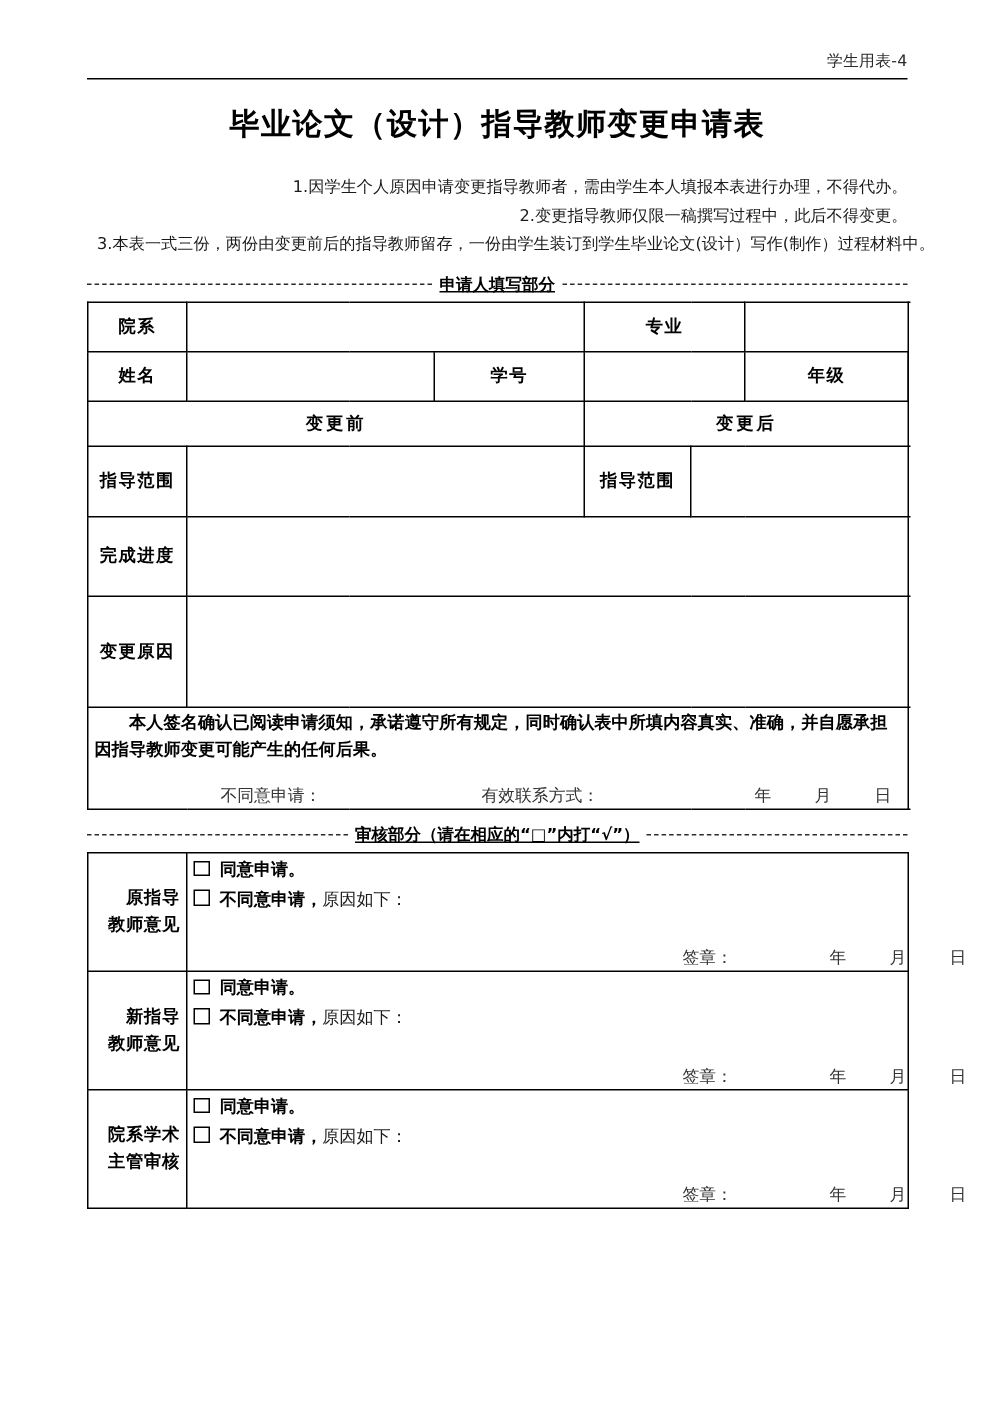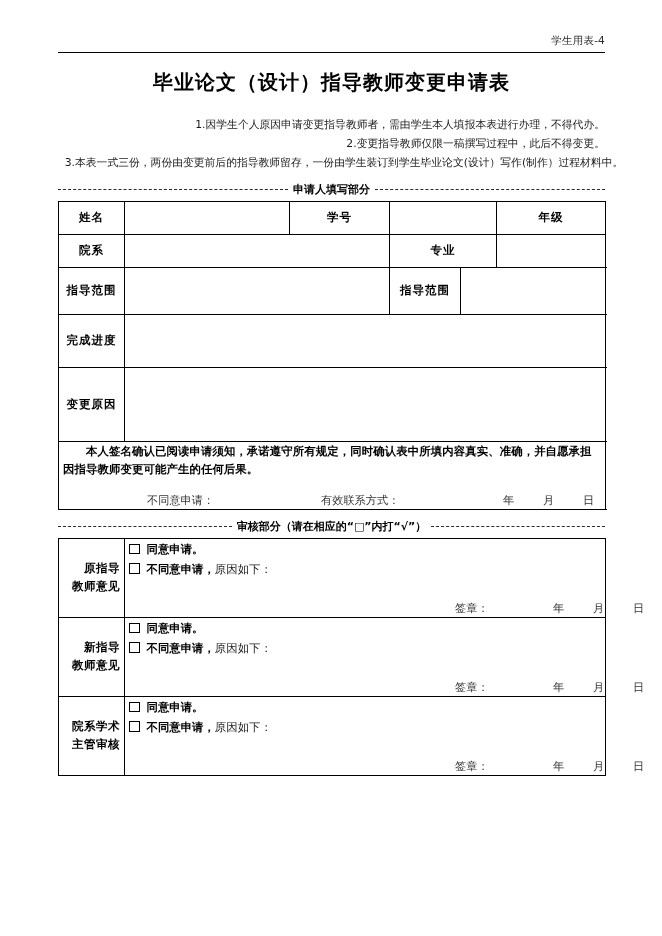--- a/index.html
+++ b/index.html
@@ -79,21 +79,21 @@
     margin: 9px 0 4px 0;
     white-space: nowrap;
   }
   .divider .dash {
     flex: 1 1 auto;
     border-top: 1px dashed #2b2b2b;
     height: 0;
   }
   .divider .dash.left { margin-right: 5px; }
   .divider .dash.right { margin-left: 5px; }
-  .divider .dtext { flex: 0 0 auto; }
+  .divider .dtext { flex: 0 0 auto; text-decoration: underline; }
 
   
   table.frm {
     border-collapse: collapse;
     width: 547px;
     table-layout: fixed;
   }
   table.frm td {
     border: 1.15px solid #000;
     font-size: 11.5px;
@@ -213,32 +213,36 @@
         <col style="width:66px">
         <col style="width:108px">
         <col style="width:57px">
         <col style="width:100px">
         <col style="width:71px">
         <col style="width:36px">
         <col style="width:109px">
       </colgroup>
       <tbody>
         <tr>
+          <td class="lbl" style="height:32px">院系</td>
+          <td class="blank" colspan="3"></td>
+          <td class="lbl" colspan="2">专业</td>
+          <td class="blank" colspan="2"></td>
+        </tr>
+        <tr>
           <td class="lbl" style="height:32px">姓名</td>
           <td class="blank" colspan="2"></td>
           <td class="lbl">学号</td>
           <td class="blank" colspan="2"></td>
           <td class="lbl">年级</td>
           <td class="blank"></td>
         </tr>
         <tr>
-          <td class="lbl" style="height:32px">院系</td>
-          <td class="blank" colspan="3"></td>
-          <td class="lbl" colspan="2">专业</td>
-          <td class="blank" colspan="2"></td>
+          <td class="ctr" colspan="4" style="height:29px">变更前</td>
+          <td class="ctr" colspan="4">变更后</td>
         </tr>
         <tr>
           <td class="lbl" style="height:46px">指导范围</td>
           <td class="blank" colspan="3"></td>
           <td class="lbl">指导范围</td>
           <td class="blank" colspan="3"></td>
         </tr>
         <tr>
           <td class="lbl" style="height:52px">完成进度</td>
           <td class="blank" colspan="7"></td>

